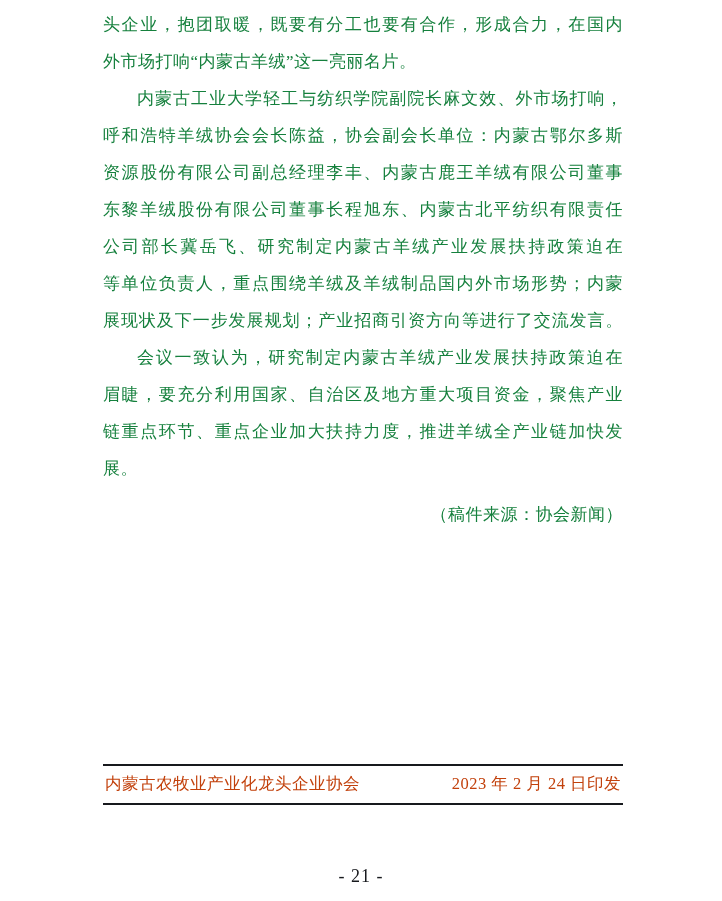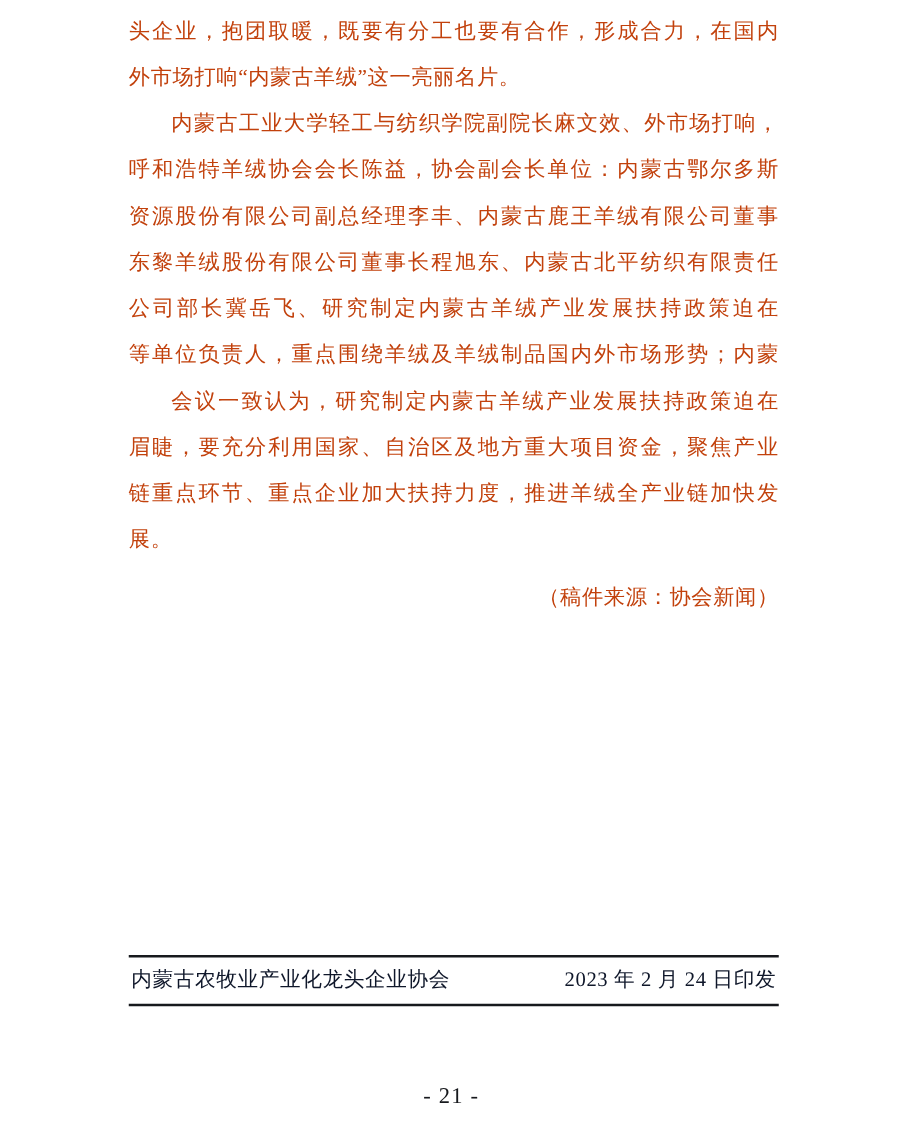--- a/index.html
+++ b/index.html
@@ -13,21 +13,21 @@
       height: 901px;
       background: #ffffff;
       font-family: "Liberation Serif", "DejaVu Serif", serif;
       overflow: hidden;
     }
     .body-text {
       position: absolute;
       left: 103px;
       top: 6px;
       width: 520px;
-      color: #c2410c;
+      color: #15803d;
       font-size: 17px;
       line-height: 37px;
       letter-spacing: 0.5px;
     }
     .bline {
       text-align: justify;
       text-align-last: justify;
       text-justify: inter-character;
     }
     .bline-plain {
@@ -47,21 +47,21 @@
       left: 103px;
       top: 764px;
       width: 520px;
       box-sizing: border-box;
       border-top: 2.5px solid #17191d;
       border-bottom: 2.5px solid #17191d;
       display: flex;
       justify-content: space-between;
       align-items: center;
       padding: 7px 2px 8px 2px;
-      color: #0f172a;
+      color: #c2410c;
       font-size: 16.5px;
       font-weight: 500;
       letter-spacing: 0.5px;
     }
     .footer .issuer { text-align: left; }
     .footer .print-date { text-align: right; }
     .page-number {
       position: absolute;
       left: 0;
       top: 866px;
@@ -79,20 +79,21 @@
 
   <div class="body-text">
     <div class="bline">头企业，抱团取暖，既要有分工也要有合作，形成合力，在国内</div>
     <div class="bline-plain">外市场打响“内蒙古羊绒”这一亮丽名片。</div>
     <div class="bline indent">内蒙古工业大学轻工与纺织学院副院长麻文效、外市场打响，</div>
     <div class="bline">呼和浩特羊绒协会会长陈益，协会副会长单位：内蒙古鄂尔多斯</div>
     <div class="bline">资源股份有限公司副总经理李丰、内蒙古鹿王羊绒有限公司董事</div>
     <div class="bline">东黎羊绒股份有限公司董事长程旭东、内蒙古北平纺织有限责任</div>
     <div class="bline">公司部长冀岳飞、研究制定内蒙古羊绒产业发展扶持政策迫在</div>
     <div class="bline">等单位负责人，重点围绕羊绒及羊绒制品国内外市场形势；内蒙</div>
+    <div class="bline">展现状及下一步发展规划；产业招商引资方向等进行了交流发言。</div>
     <div class="bline indent">会议一致认为，研究制定内蒙古羊绒产业发展扶持政策迫在</div>
     <div class="bline">眉睫，要充分利用国家、自治区及地方重大项目资金，聚焦产业</div>
     <div class="bline">链重点环节、重点企业加大扶持力度，推进羊绒全产业链加快发</div>
     <div class="bline-plain">展。</div>
     <div class="bline-plain source-note">（稿件来源：协会新闻）</div>
   </div>
 
   <div class="footer">
     <span class="issuer">内蒙古农牧业产业化龙头企业协会</span>
     <span class="print-date">2023 年 2 月 24 日印发</span>

